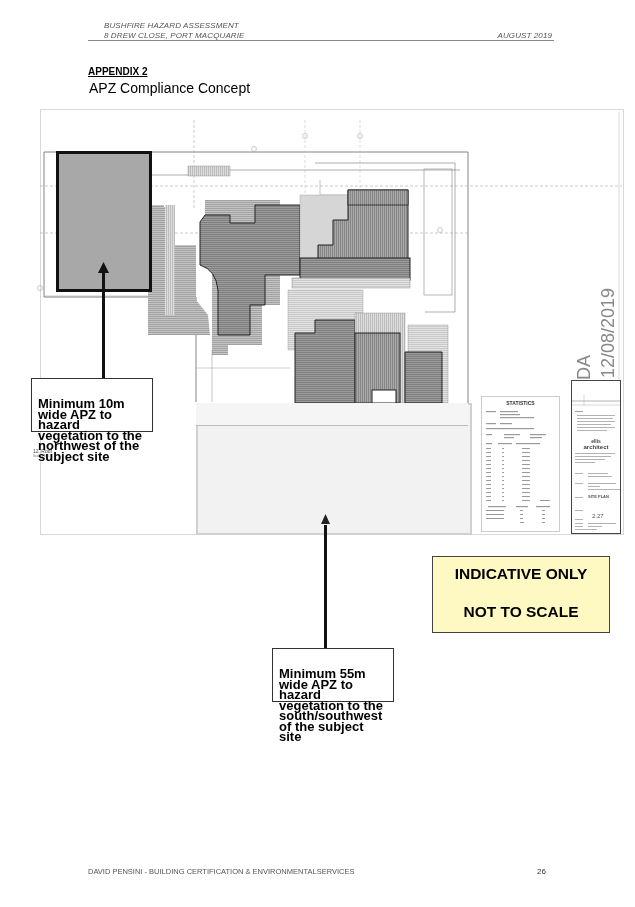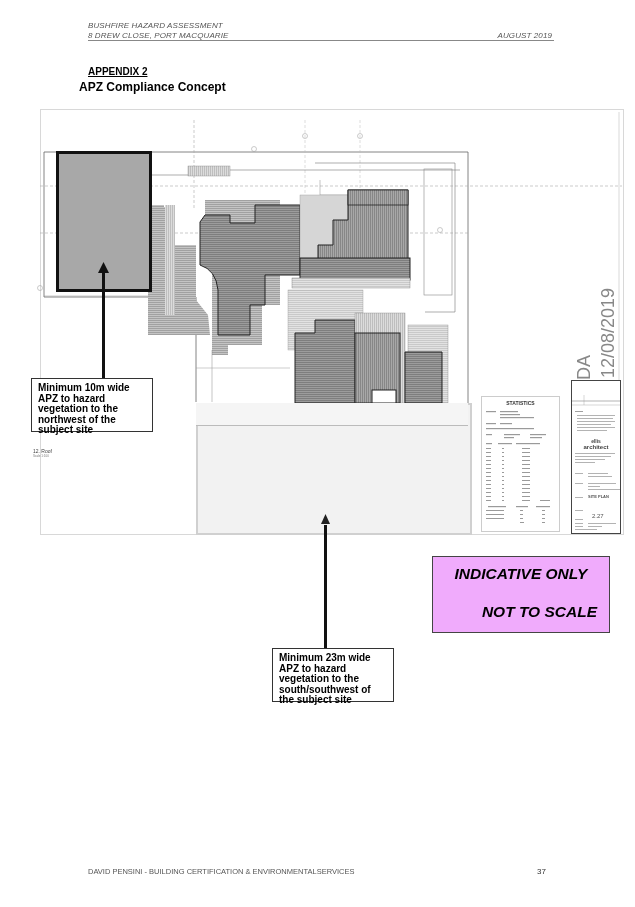--- a/index.html
+++ b/index.html
@@ -1,36 +1,36 @@
 <!DOCTYPE html>
 <html><head>
 <meta charset="utf-8">
 <style>
   html,body{margin:0;padding:0;background:#ffffff;}
   body{width:635px;height:907px;position:relative;overflow:hidden;font-family:"Liberation Sans",sans-serif;color:#000;}
   .abs{position:absolute;}
-  .hdr-l1,.hdr-l2,.hdr-r{font-style:italic;font-size:8px;color:#555;letter-spacing:0.1px;}
+  .hdr-l1,.hdr-l2,.hdr-r{font-style:italic;font-size:8px;color:#555;letter-spacing:0.1px;margin-left:16px;}
   .hdr-l1{left:88px;top:21px;}
   .hdr-l2{left:88px;top:31px;}
   .hdr-r{right:83px;top:31px;}
   .hdr-rule{left:88px;top:40px;width:466px;height:1px;background:#888;}
   .app-title{left:88px;top:66px;font-weight:bold;font-size:10px;text-decoration:underline;}
-  .app-sub{left:79px;top:80px;font-weight:bold;font-size:12px;}
+  .app-sub{left:89px;top:80px;font-weight:normal;font-size:14px;}
   .frame{left:40px;top:109px;width:582px;height:424px;border:1px solid #d8d8d8;background:#fff;}
   .frame-r2{left:618px;top:112px;width:2px;height:420px;background:#ececec;}
   .apz-nw{left:56px;top:151px;width:90px;height:135px;border:3px solid #111;background:#a8a8a8;}
   .apz-s{left:196px;top:403px;width:272px;height:128px;border:2px solid #d0d0d0;background:#f2f2f2;}
   .apz-s-top{left:196px;top:403px;width:272px;height:22px;border-bottom:1px solid #bbb;background:#f5f5f5;}
-  .callout{background:#fff;border:1px solid #333;font-weight:bold;font-size:10px;line-height:10.5px;padding:4px 6px;box-sizing:border-box;}
+  .callout{background:#fff;border:1px solid #333;font-weight:bold;font-size:13px;line-height:10.5px;padding:20px 6px;box-sizing:border-box;}
   .callout-nw{left:31px;top:378px;width:122px;height:54px;}
   .callout-s{left:272px;top:648px;width:122px;height:54px;}
   .arrow-line{background:#111;width:3px;}
-  .stamp{left:432px;top:556px;width:176px;height:75px;border:1px solid #444;background:#f0abfc;text-align:center;font-weight:bold;font-size:15.5px;font-style:italic;}
+  .stamp{left:432px;top:556px;width:176px;height:75px;border:1px solid #444;background:#fef9c3;text-align:center;font-weight:bold;font-size:15.5px;}
   .stamp .l1{position:absolute;left:0;right:0;top:8px;}
-  .stamp .l2{position:absolute;left:0;right:12px;top:46px;text-align:right;}
+  .stamp .l2{position:absolute;left:0;right:0;top:46px;}
   .stats{left:481px;top:396px;width:77px;height:134px;border:1px solid #ccc;background:#fff;font-size:3.5px;color:#555;}
   .stats-title{position:absolute;left:0;right:0;top:3px;text-align:center;font-weight:bold;font-size:5px;color:#333;}
   .tblock{left:571px;top:380px;width:48px;height:152px;border:1px solid #444;background:#fff;font-size:3.5px;color:#555;}
   .da-stamp{left:572px;top:270px;width:60px;height:110px;}
   .da-text{position:absolute;transform:rotate(-90deg);transform-origin:left top;color:#888;white-space:nowrap;}
   .footer-l{left:88px;top:867px;font-size:7.5px;color:#555;}
   .footer-r{left:537px;top:867px;font-size:8px;color:#333;}
   .roof-label{left:33px;top:448px;font-size:5px;color:#444;}
   .roof-scale{left:33px;top:454px;font-size:3px;color:#777;}
 </style>
@@ -259,21 +259,21 @@
       <rect x="3" y="148" width="22" height="0.8"></rect>
     </g>
     <text x="24" y="62" font-family="Liberation Sans, sans-serif" font-size="5" fill="#444" text-anchor="middle" font-weight="bold">ellis</text>
   </svg>
   <div style="position:absolute;left:0;right:0;top:63px;text-align:center;font-size:6px;font-weight:bold;color:#444;">architect</div>
   <div style="position:absolute;left:16px;top:113px;font-size:4px;font-weight:bold;color:#555;">SITE PLAN</div>
   <div style="position:absolute;left:20px;top:132px;font-size:6px;color:#555;">2.27</div>
 </div>
 
 <div class="abs callout callout-nw">Minimum 10m wide APZ to hazard vegetation to the northwest of the subject site</div>
-<div class="abs callout callout-s">Minimum 23m wide APZ to hazard vegetation to the south/southwest of the subject site</div>
+<div class="abs callout callout-s">Minimum 55m wide APZ to hazard vegetation to the south/southwest of the subject site</div>
 
 <div class="abs stamp">
   <div class="l1">INDICATIVE ONLY</div>
   <div class="l2">NOT TO SCALE</div>
 </div>
 
 <div class="abs footer-l">DAVID PENSINI - BUILDING CERTIFICATION &amp; ENVIRONMENTALSERVICES</div>
-<div class="abs footer-r">37</div>
+<div class="abs footer-r">26</div>
 
 </body></html>

